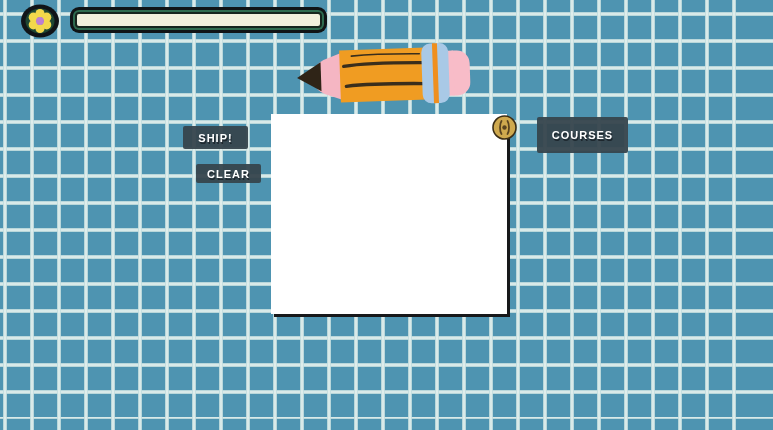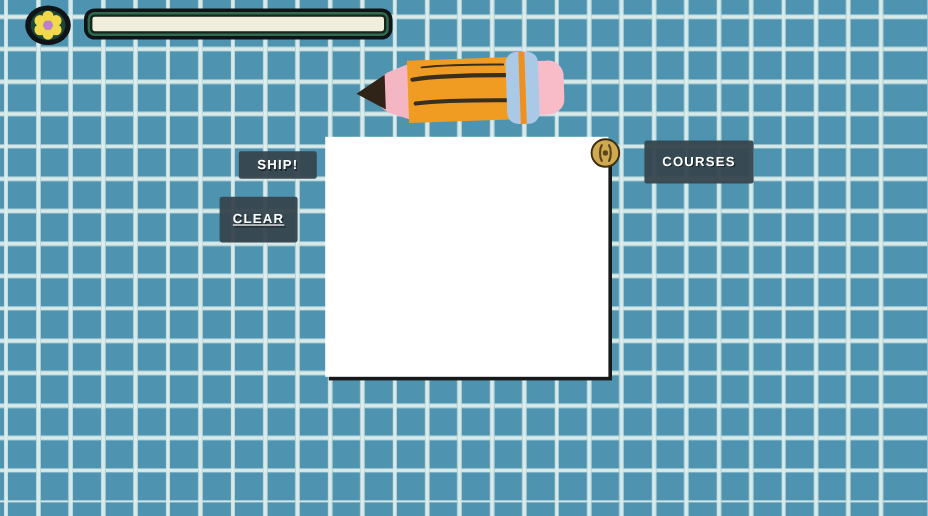--- a/index.html
+++ b/index.html
@@ -87,22 +87,22 @@
     background: rgba(54,68,77,0.95);
     color: #ffffff;
     font-family: "Liberation Sans", sans-serif;
     font-weight: bold;
     font-size: 11px;
     letter-spacing: 1px;
     text-shadow: 1px 1.5px 0 rgba(15,22,28,0.65);
     border: none; border-radius: 2px;
     cursor: pointer;
   }
-  .btn-ship    { left: 183px; top: 126px; width: 65px; height: 23px; margin-left: 16px; }
-  .btn-clear   { left: 183px; top: 164px; width: 65px; height: 38px; text-decoration: underline; }
+  .btn-ship    { left: 183px; top: 126px; width: 65px; height: 23px; }
+  .btn-clear   { left: 196px; top: 164px; width: 65px; height: 19px; }
   .btn-courses { left: 537px; top: 117px; width: 91px; height: 36px; }
 </style>
 </head>
 <body>
 
 <div class="stage">
 
   <button class="flower-btn" title="">
     <span>
       <svg width="40" height="36" viewBox="0 0 40 36">

